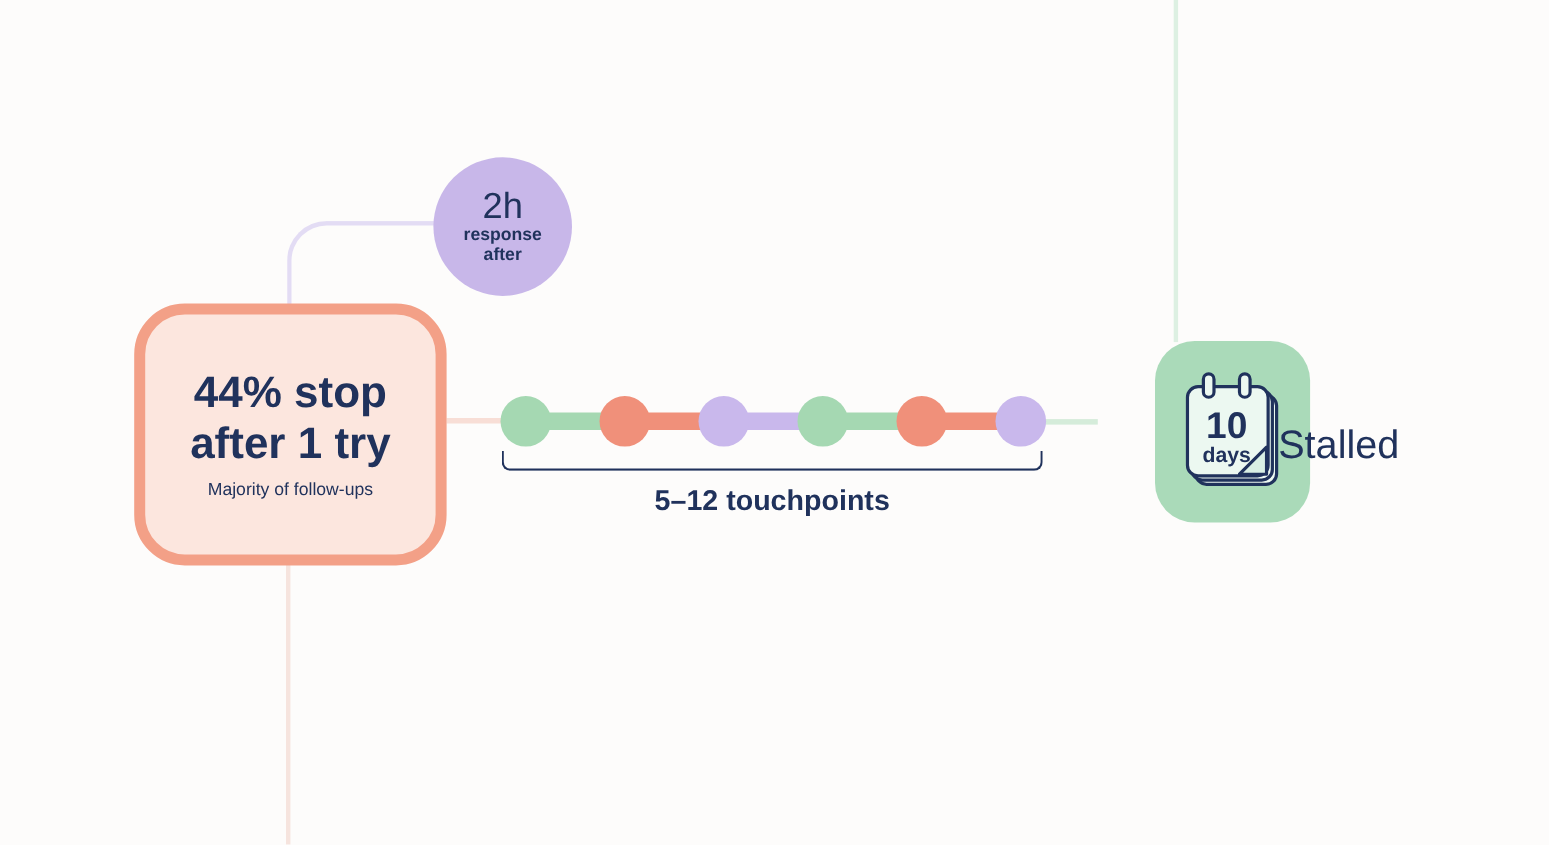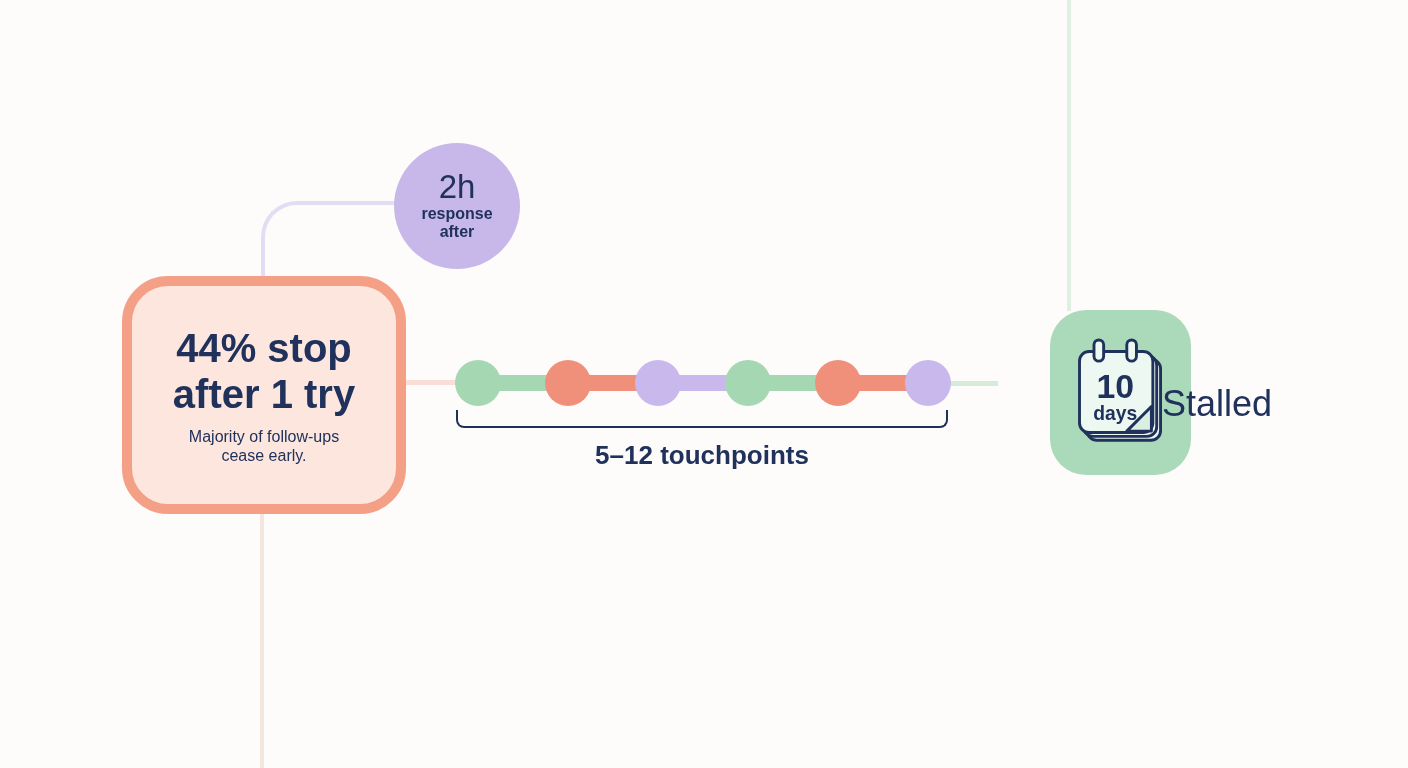--- a/index.html
+++ b/index.html
@@ -110,21 +110,20 @@
     </div>
   </div>
 
   <div class="stat-card">
     <div class="stat-title">
       <div>44% stop</div>
       <div>after 1 try</div>
     </div>
     <div class="stat-sub">
       <div>Majority of follow-ups</div>
-      <div>cease early.</div>
     </div>
   </div>
 
   <div class="timeline">
       <div class="seg" style="left: 23px; width: 90px; background: rgb(165, 216, 178);"></div>
       <div class="seg" style="left: 113px; width: 90px; background: rgb(240, 144, 122);"></div>
       <div class="seg" style="left: 203px; width: 90px; background: rgb(201, 184, 236);"></div>
       <div class="seg" style="left: 293px; width: 90px; background: rgb(165, 216, 178);"></div>
       <div class="seg" style="left: 383px; width: 90px; background: rgb(240, 144, 122);"></div>
       <div class="dot" style="left: 0px; background: rgb(165, 216, 178);"></div>

